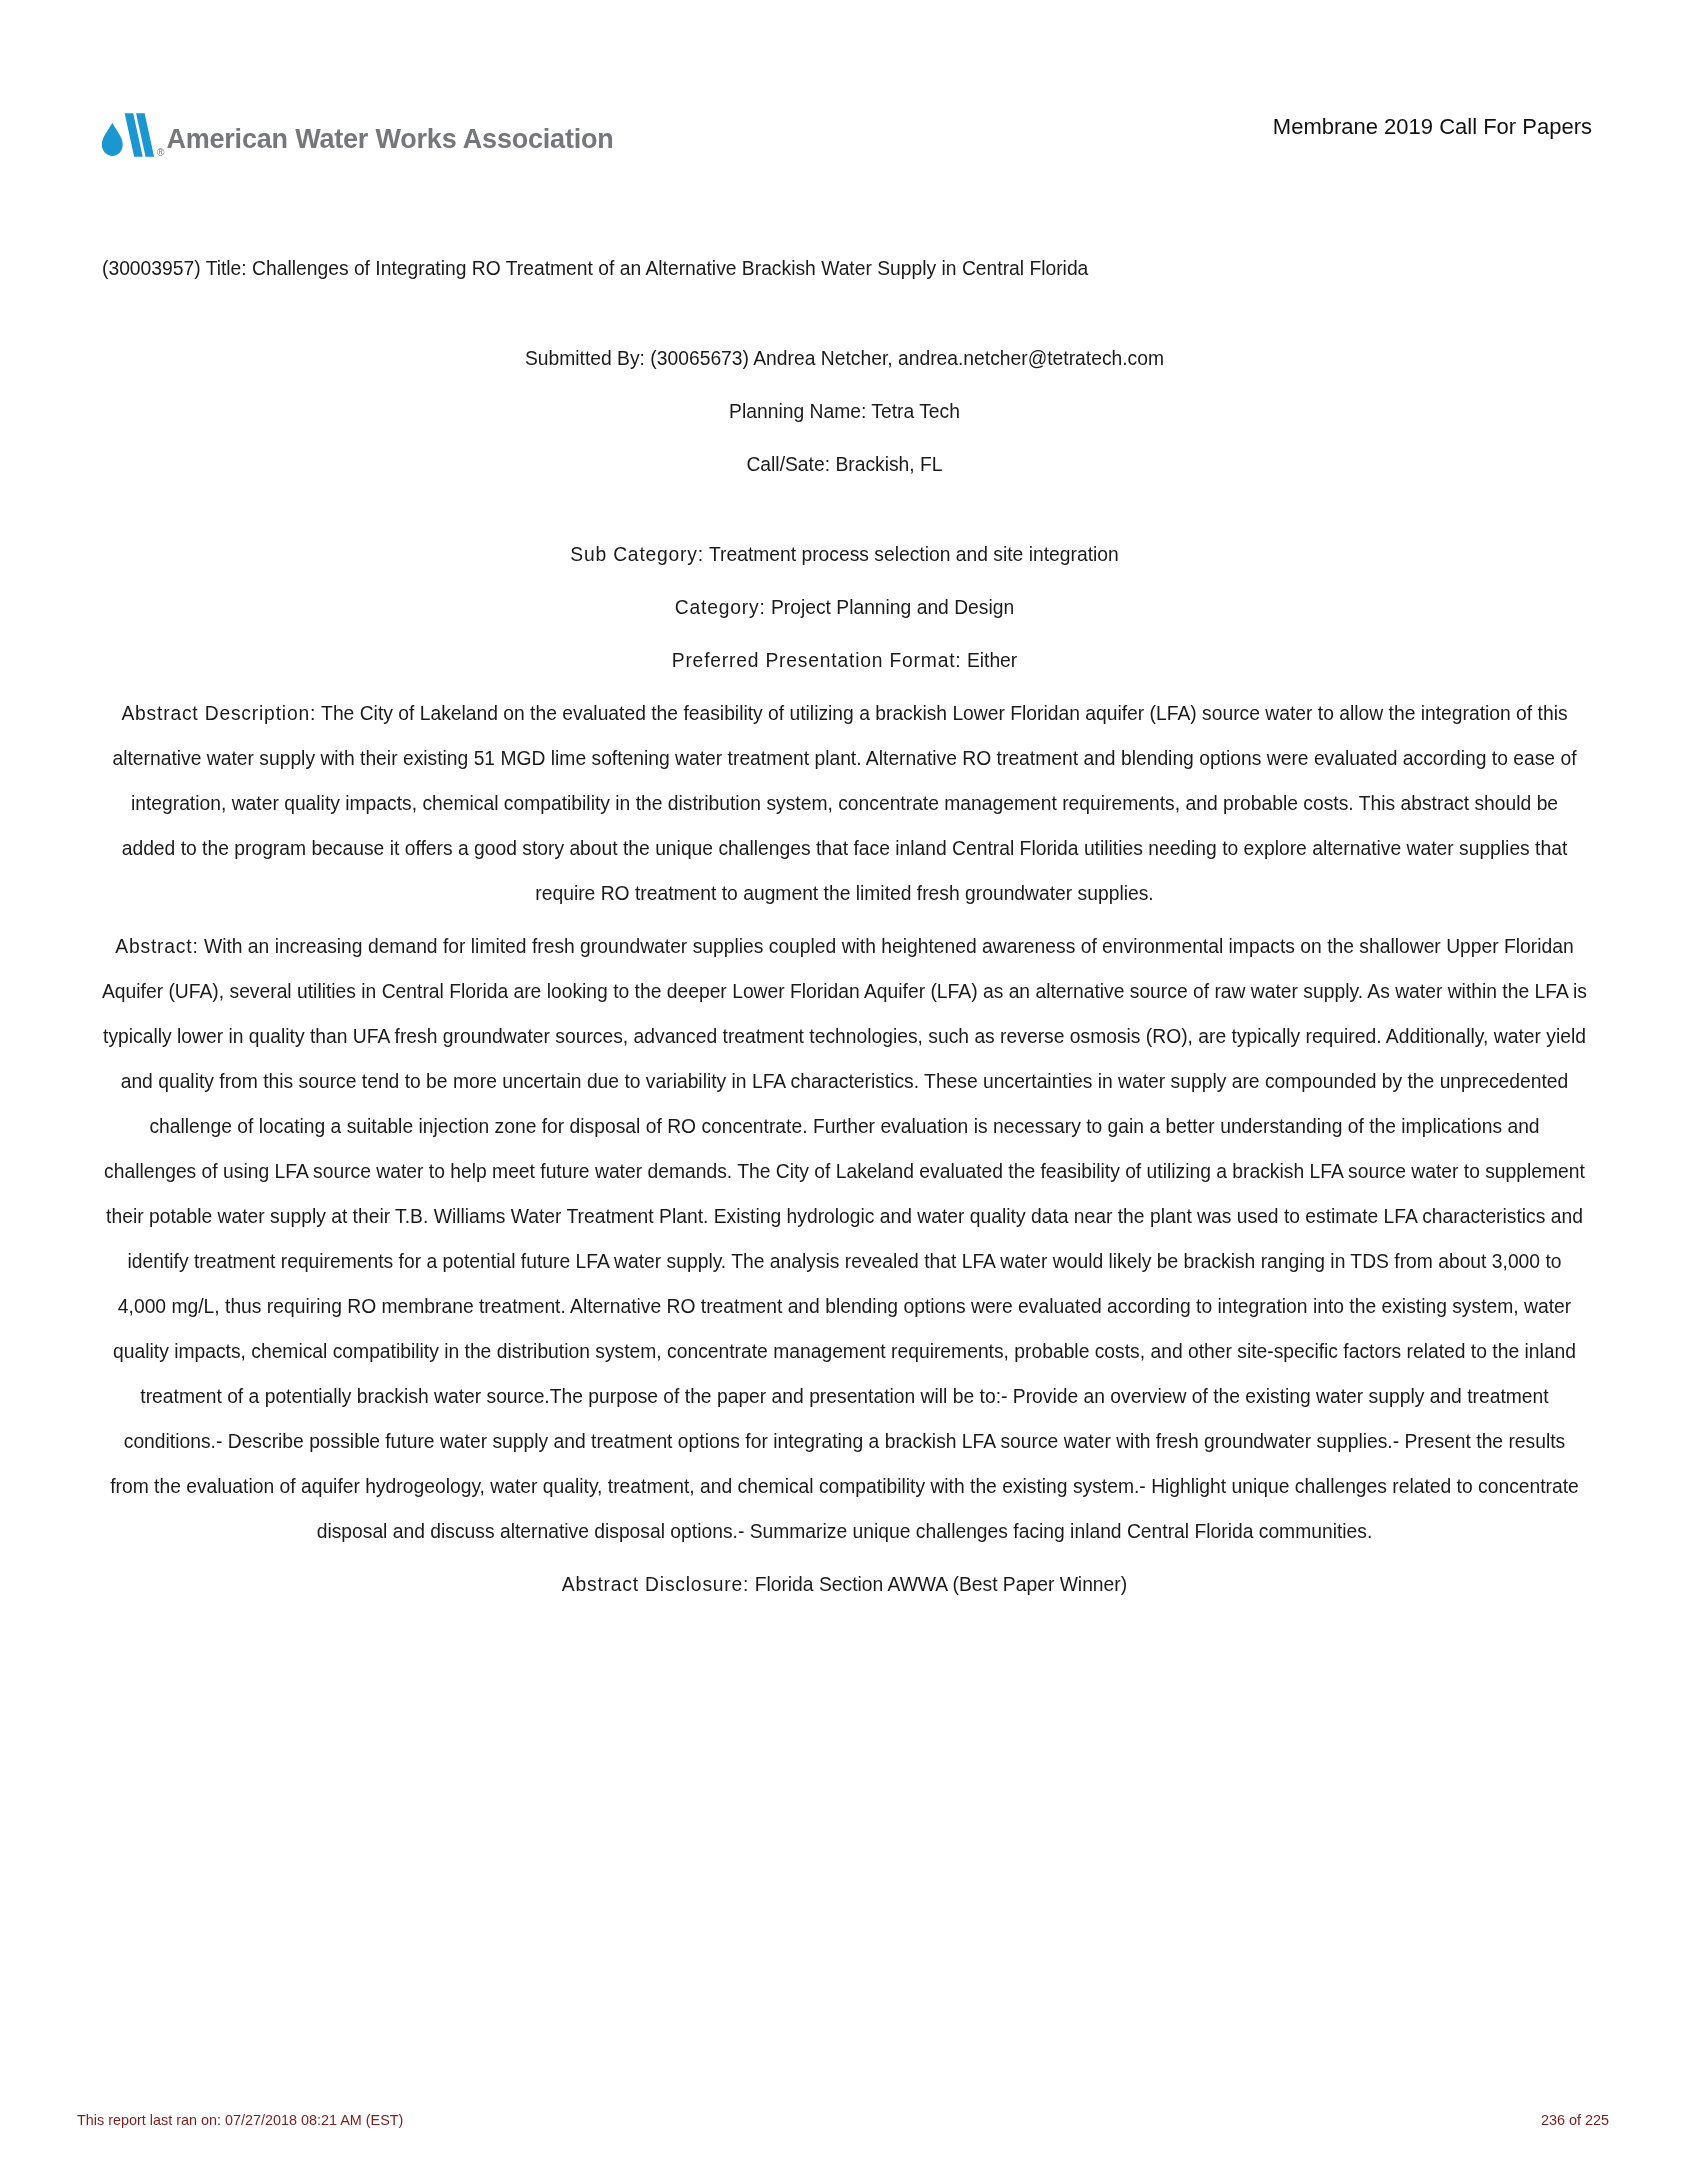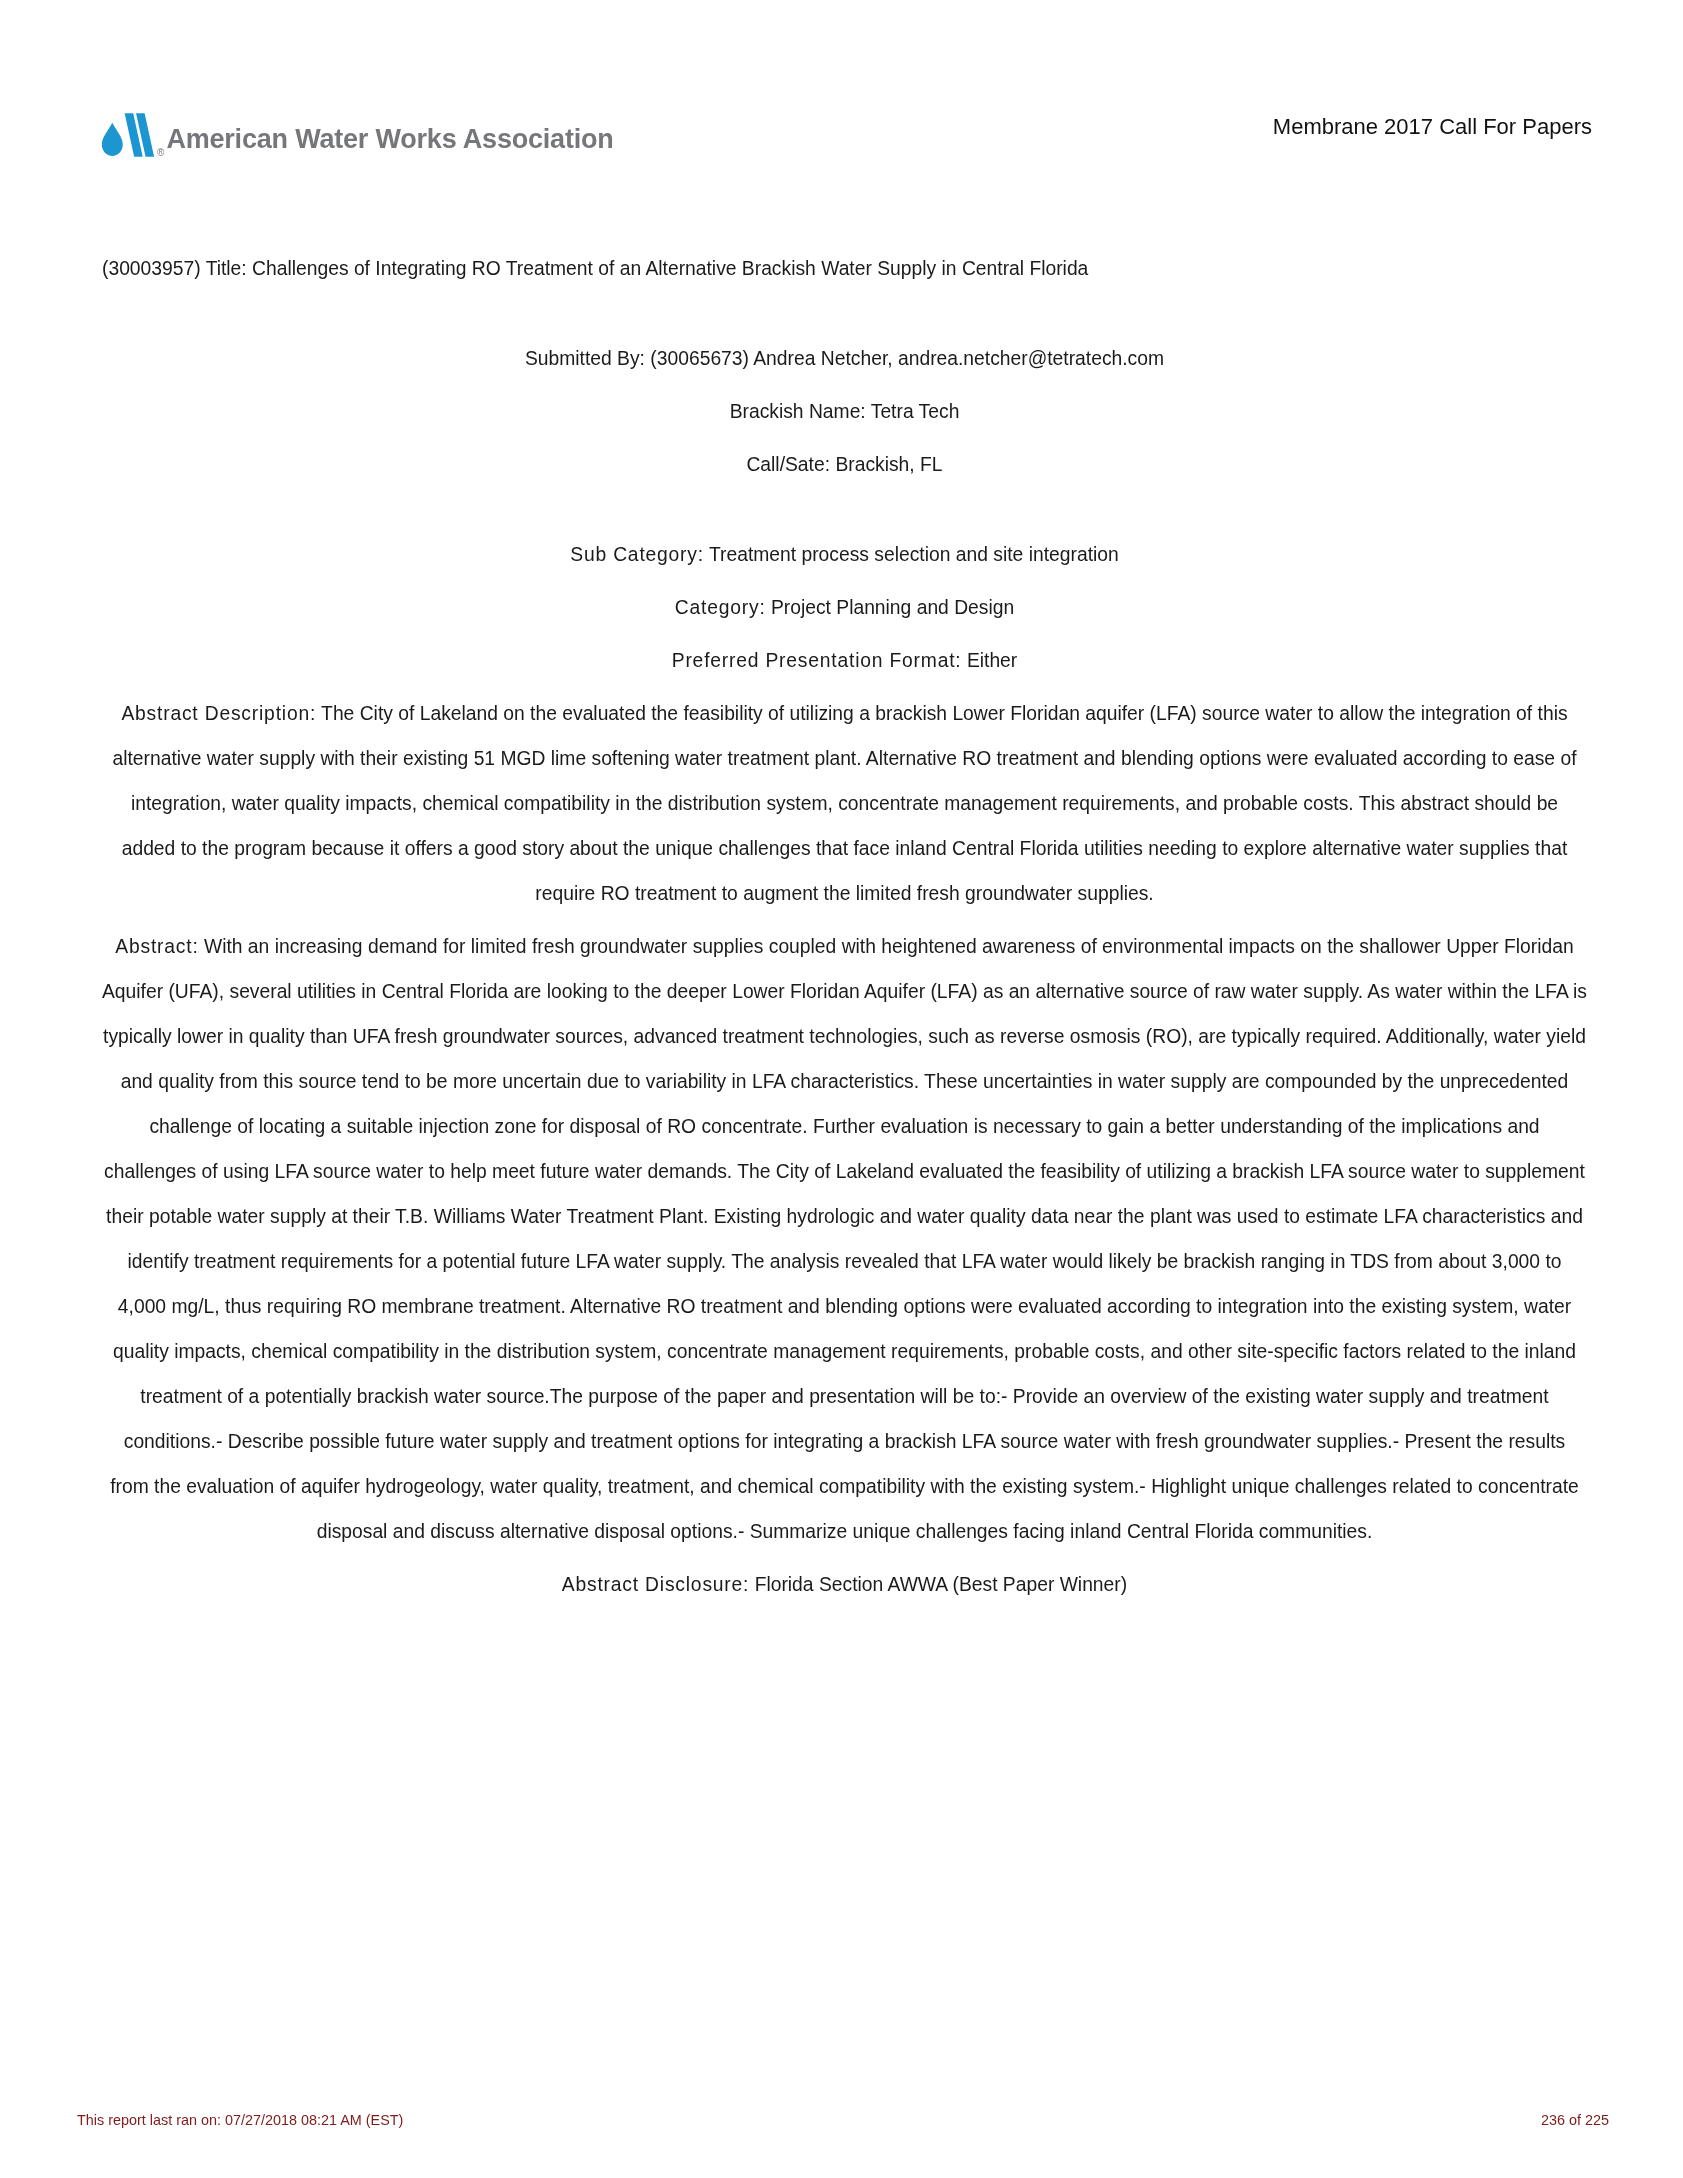--- a/index.html
+++ b/index.html
@@ -83,29 +83,29 @@
     <span class="logo-mark">
       <svg viewBox="0 0 60 50" width="57" height="48" aria-hidden="true">
         <path fill="currentColor" d="M14,12 C10,20 3,27 3,35 C3,42 8,47 14,47 C20,47 25,42 25,35 C25,27 18,20 14,12 Z"></path>
         <polygon fill="currentColor" points="27,2 36,2 46,48 37,48"></polygon>
         <polygon fill="currentColor" points="39,2 48,2 58,48 49,48"></polygon>
       </svg>
     </span>
     <span class="logo-reg">®</span>
     <span class="logo-text">American Water Works Association</span>
   </div>
-  <div class="header-right">Membrane 2017 Call For Papers</div>
+  <div class="header-right">Membrane 2019 Call For Papers</div>
 
   <div class="content">
 
     <p><span>(30003957) Title:</span> <span>Challenges of Integrating RO Treatment of an Alternative Brackish Water Supply in Central Florida</span></p>
 
     <div class="sec">
       <p><span>Submitted By:</span> <span>(30065673) Andrea Netcher, andrea.netcher@tetratech.com</span></p>
-      <p><span>Brackish Name:</span> <span>Tetra Tech</span></p>
+      <p><span>Planning Name:</span> <span>Tetra Tech</span></p>
       <p><span>Call/Sate:</span> <span>Brackish, FL</span></p>
     </div>
 
     <div class="sec">
       <p><span class="label-ls">Sub Category:</span> <span>Treatment process selection and site integration</span></p>
       <p><span class="label-ls">Category:</span> <span>Project Planning and Design</span></p>
       <p><span class="label-ls">Preferred Presentation Format:</span> <span>Either</span></p>
     </div>
 
     <p class="sec"><span class="label-ls">Abstract Description:</span> <span>The City of Lakeland on the evaluated the feasibility of utilizing a brackish Lower Floridan aquifer (LFA) source water to allow the integration of this alternative water supply with their existing 51 MGD lime softening water treatment plant. Alternative RO treatment and blending options were evaluated according to ease of integration, water quality impacts, chemical compatibility in the distribution system, concentrate management requirements, and probable costs. This abstract should be added to the program because it offers a good story about the unique challenges that face inland Central Florida utilities needing to explore alternative water supplies that require RO treatment to augment the limited fresh groundwater supplies.</span></p>

